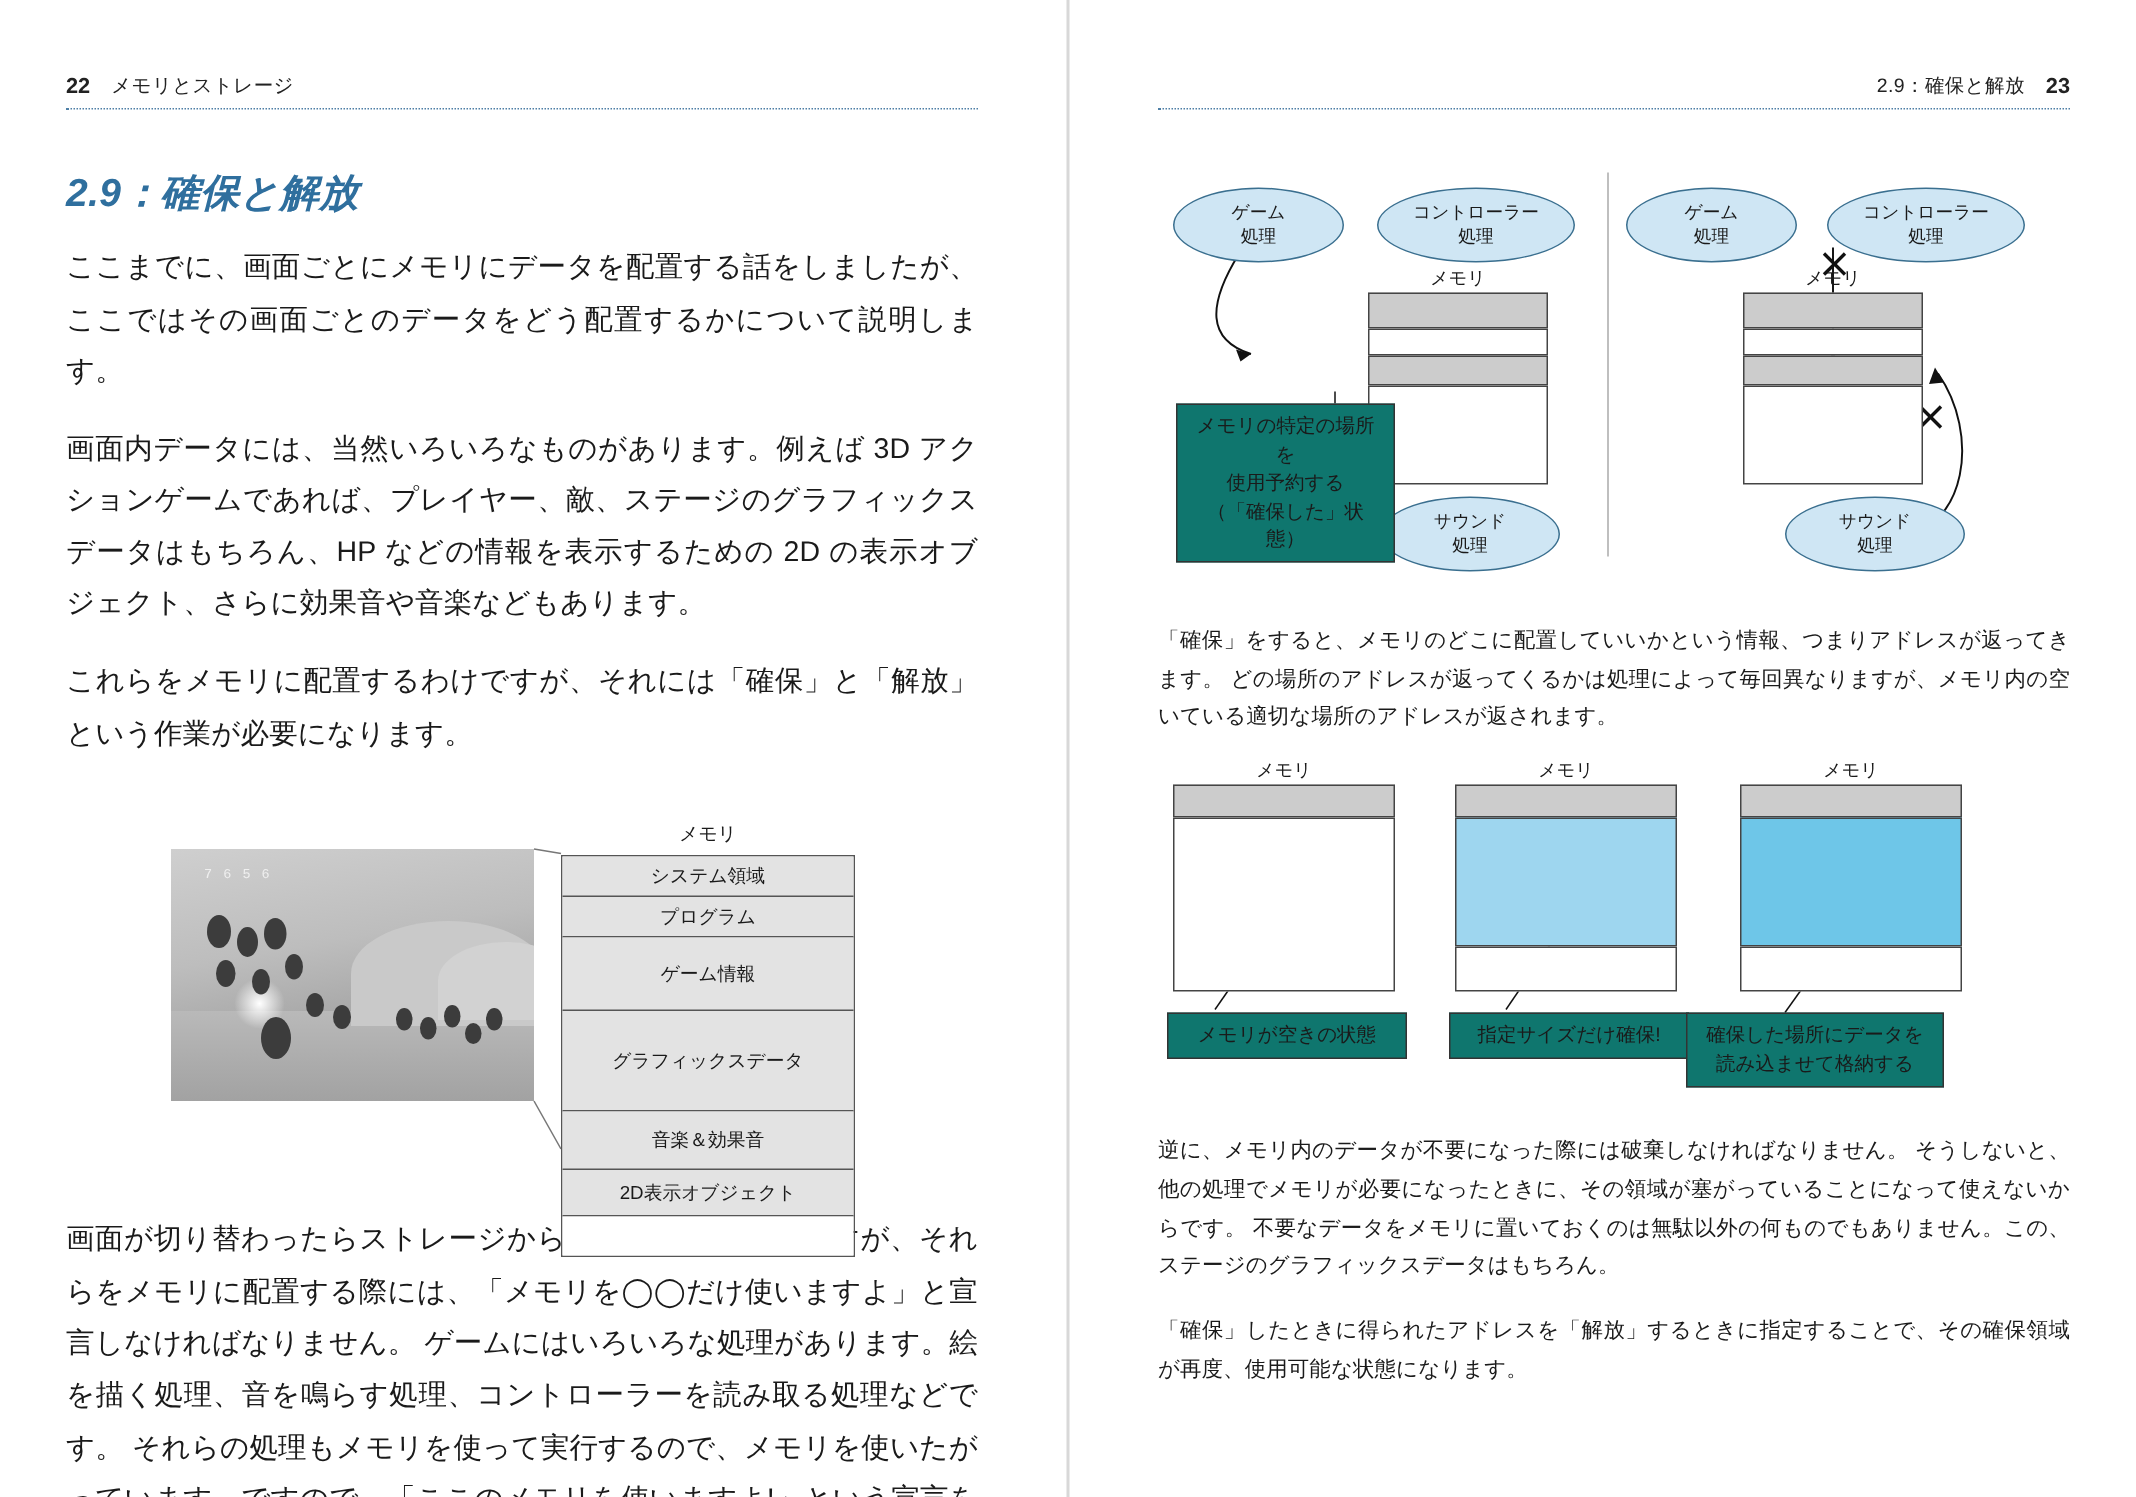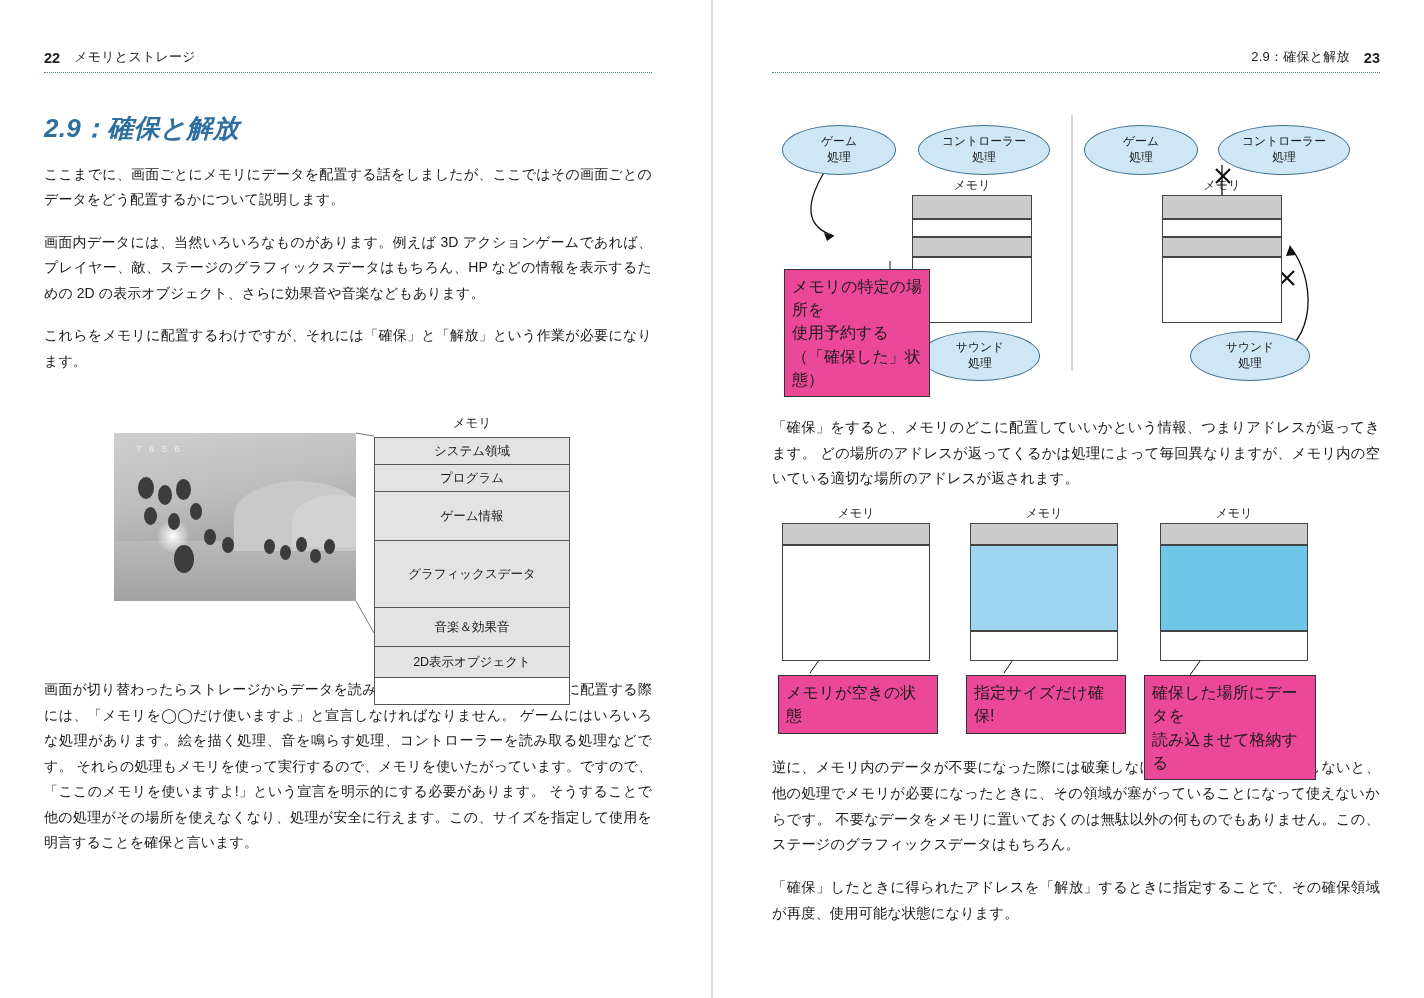--- a/index.html
+++ b/index.html
@@ -23,21 +23,21 @@
   .runhead.rightal{justify-content:flex-end;}
   .folio{font-size:14.5px;font-weight:bold;}
   .runtitle{font-size:13px;letter-spacing:.02em;}
 
   
   h2.section-title{
     font-size:26px;font-style:italic;font-weight:bold;color:#2f6f9e;
     margin:38px 0 16px 0;letter-spacing:.01em;
   }
   p.body{
-    font-size:14px;line-height:1.82;margin:0 0 17px 0;text-align:justify;
+    font-size:19px;line-height:1.82;margin:0 0 17px 0;text-align:justify;
     letter-spacing:.005em;
   }
   .right .body{font-size:14.3px;line-height:1.8;}
 
   
   .fig-left{position:relative;height:272px;margin:6px 0 14px 0;}
   .photo{
     position:absolute;left:70px;top:42px;width:242px;height:168px;
     background:linear-gradient(170deg,#cfcfcf 0%,#bdbdbd 38%,#9f9f9f 72%,#8d8d8d 100%);
     overflow:hidden;
@@ -58,22 +58,22 @@
     display:flex;align-items:center;justify-content:center;background:#e3e3e3;
   }
   .memrow:last-child{border-bottom:none;}
   .memrow.empty{background:#fff;}
   .lead{position:absolute;left:0;top:0;width:100%;height:100%;pointer-events:none;}
 
   
   .dia{position:relative;margin:10px 0 16px 0;}
   .dia svg{display:block;}
   .dia-box{
-    position:absolute;border:1px solid #333;background:#ec4899;
-    font-size:16px;line-height:1.45;padding:5px 7px;text-align:left;box-sizing:border-box;
+    position:absolute;border:1px solid #333;background:#0f766e;
+    font-size:13px;line-height:1.45;padding:5px 7px;text-align:center;box-sizing:border-box;
   }
   .ell{
     position:absolute;border:1px solid #3a6f8f;background:#cfe6f4;border-radius:50%;
     display:flex;align-items:center;justify-content:center;text-align:center;
     font-size:11.8px;line-height:1.35;
   }
   .memblock{position:absolute;border:1px solid #444;box-sizing:border-box;}
   .memcap{position:absolute;font-size:12px;text-align:center;}
 </style>
 </head>
@@ -232,20 +232,20 @@
       <div class="memcap" style="left:198px;top:-4px;width:148px;">メモリ</div>
       <div class="memblock" style="left:198px;top:14px;width:148px;height:22px;background:#cccccc;"></div>
       <div class="memblock" style="left:198px;top:36px;width:148px;height:86px;background:#9ed6ef;"></div>
       <div class="memblock" style="left:198px;top:122px;width:148px;height:30px;background:#fff;"></div>
       <div class="dia-box" style="left:194px;top:166px;width:160px;">指定サイズだけ確保!</div>
 
       <div class="memcap" style="left:388px;top:-4px;width:148px;">メモリ</div>
       <div class="memblock" style="left:388px;top:14px;width:148px;height:22px;background:#cccccc;"></div>
       <div class="memblock" style="left:388px;top:36px;width:148px;height:86px;background:#6ec6e8;"></div>
       <div class="memblock" style="left:388px;top:122px;width:148px;height:30px;background:#fff;"></div>
-      <div class="dia-box" style="left:372px;top:166px;width:172px;white-space:pre-line;">確保した場所にデータを
+      <div class="dia-box" style="left:352px;top:166px;width:172px;white-space:pre-line;">確保した場所にデータを
 読み込ませて格納する</div>
     </div>
 
     <p class="body">逆に、メモリ内のデータが不要になった際には破棄しなければなりません。 そうしないと、他の処理でメモリが必要になったときに、その領域が塞がっていることになって使えないからです。 不要なデータをメモリに置いておくのは無駄以外の何ものでもありません。この、ステージのグラフィックスデータはもちろん。</p>
     <p class="body">「確保」したときに得られたアドレスを「解放」するときに指定することで、その確保領域が再度、使用可能な状態になります。</p>
   </div>
 </div>
 
 </body></html>

